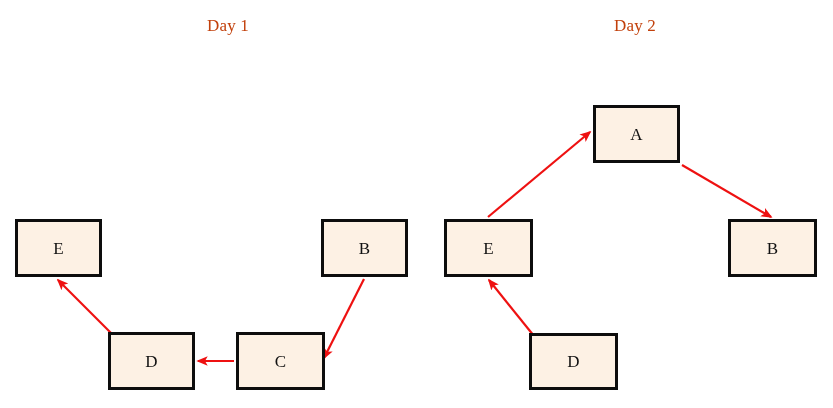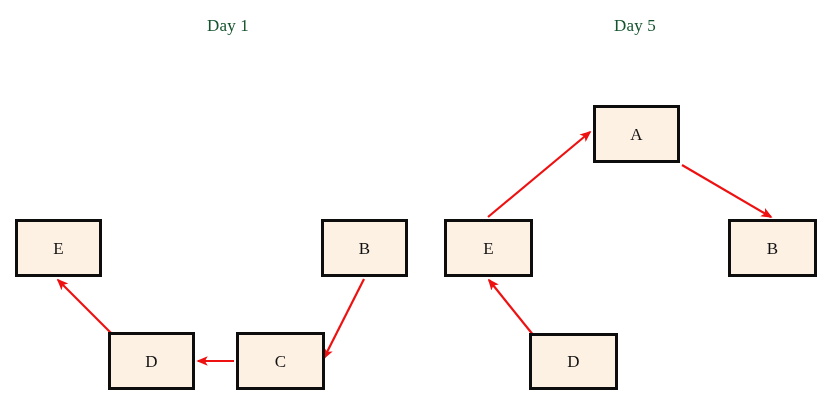--- a/index.html
+++ b/index.html
@@ -14,21 +14,21 @@
     position: relative;
     width: 833px;
     height: 408px;
     background: #ffffff;
     overflow: hidden;
   }
   .panel-title {
     position: absolute;
     font-family: "Liberation Serif", "DejaVu Serif", serif;
     font-size: 17px;
-    color: #14532d;
+    color: #c2410c;
     text-align: center;
     white-space: nowrap;
     transform: translateX(-50%);
     letter-spacing: 0.2px;
   }
   .node {
     position: absolute;
     box-sizing: border-box;
     background: #fdf1e4;
     border: 3px solid #0d0d0d;
@@ -63,21 +63,21 @@
       <line x1="114" y1="336" x2="58" y2="280" stroke="#ee1111" stroke-width="2.2" marker-end="url(#arrowhead)"></line>
       <line x1="234" y1="361" x2="198" y2="361" stroke="#ee1111" stroke-width="2.2" marker-end="url(#arrowhead)"></line>
       <line x1="364" y1="279" x2="324" y2="358" stroke="#ee1111" stroke-width="2.2" marker-end="url(#arrowhead)"></line>
       <line x1="488" y1="217" x2="590" y2="132" stroke="#ee1111" stroke-width="2.2" marker-end="url(#arrowhead)"></line>
       <line x1="682" y1="165" x2="771" y2="217" stroke="#ee1111" stroke-width="2.2" marker-end="url(#arrowhead)"></line>
       <line x1="534" y1="336" x2="489" y2="280" stroke="#ee1111" stroke-width="2.2" marker-end="url(#arrowhead)"></line>
     </svg>
 
   <div id="titles">
       <div class="panel-title" style="left: 228px; top: 16px;">Day 1</div>
-      <div class="panel-title" style="left: 635px; top: 16px;">Day 5</div>
+      <div class="panel-title" style="left: 635px; top: 16px;">Day 2</div>
     </div>
   <div id="nodes">
       <div class="node" style="left: 15px; top: 219px; width: 87px; height: 58px; background: rgb(253, 241, 228); border-color: rgb(13, 13, 13);">E</div>
       <div class="node" style="left: 321px; top: 219px; width: 87px; height: 58px; background: rgb(253, 241, 228); border-color: rgb(13, 13, 13);">B</div>
       <div class="node" style="left: 108px; top: 332px; width: 87px; height: 58px; background: rgb(253, 241, 228); border-color: rgb(13, 13, 13);">D</div>
       <div class="node" style="left: 236px; top: 332px; width: 89px; height: 58px; background: rgb(253, 241, 228); border-color: rgb(13, 13, 13);">C</div>
       <div class="node" style="left: 593px; top: 105px; width: 87px; height: 58px; background: rgb(253, 241, 228); border-color: rgb(13, 13, 13);">A</div>
       <div class="node" style="left: 444px; top: 219px; width: 89px; height: 58px; background: rgb(253, 241, 228); border-color: rgb(13, 13, 13);">E</div>
       <div class="node" style="left: 728px; top: 219px; width: 89px; height: 58px; background: rgb(253, 241, 228); border-color: rgb(13, 13, 13);">B</div>
       <div class="node" style="left: 529px; top: 333px; width: 89px; height: 57px; background: rgb(253, 241, 228); border-color: rgb(13, 13, 13);">D</div>

